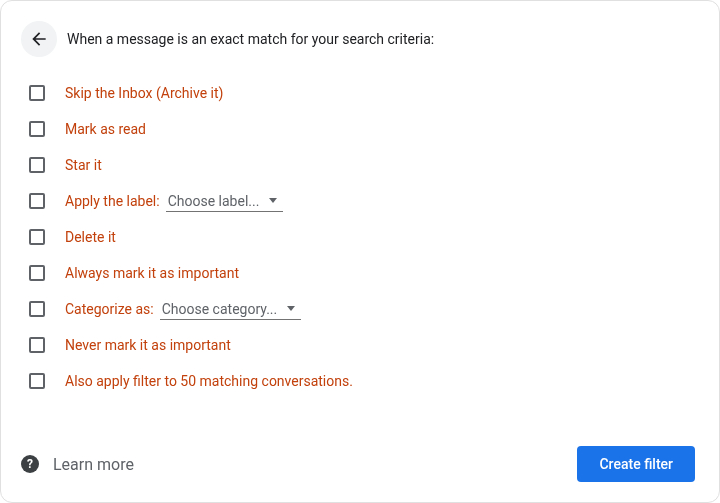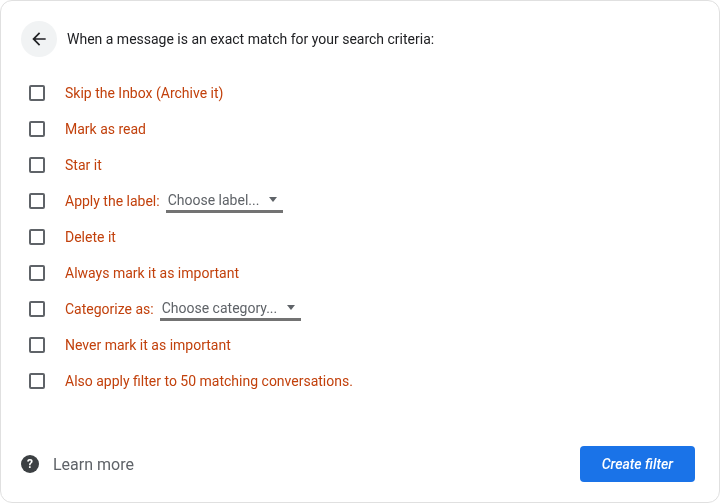--- a/index.html
+++ b/index.html
@@ -73,21 +73,21 @@
     .option-label {
       font-size: 14px;
       color: #c2410c;
     }
     .inline-select {
       display: inline-flex;
       align-items: center;
       margin-left: 6px;
       color: #5f6368;
       font-size: 14px;
-      border-bottom: 3px solid #737373;
+      border-bottom: 1px solid #737373;
       padding: 2px 6px 2px 2px;
       cursor: pointer;
     }
     .dropdown-caret {
       margin-left: 10px;
       width: 0;
       height: 0;
       border-left: 4px solid transparent;
       border-right: 4px solid transparent;
       border-top: 5px solid #5f6368;
@@ -127,21 +127,20 @@
     .create-btn {
       background: #1a73e8;
       color: #fff;
       border: none;
       border-radius: 4px;
       padding: 10px 22px;
       font-size: 14px;
       font-weight: 500;
       cursor: pointer;
       font-family: inherit;
-      font-style: italic;
     }
   </style>
 </head>
 <body>
 
 <div class="panel">
   <div class="header">
     <button class="back-btn">
       <svg viewBox="0 0 24 24">
         <path d="M20 11H7.83l5.59-5.59L12 4l-8 8 8 8 1.41-1.41L7.83 13H20v-2z"></path>

